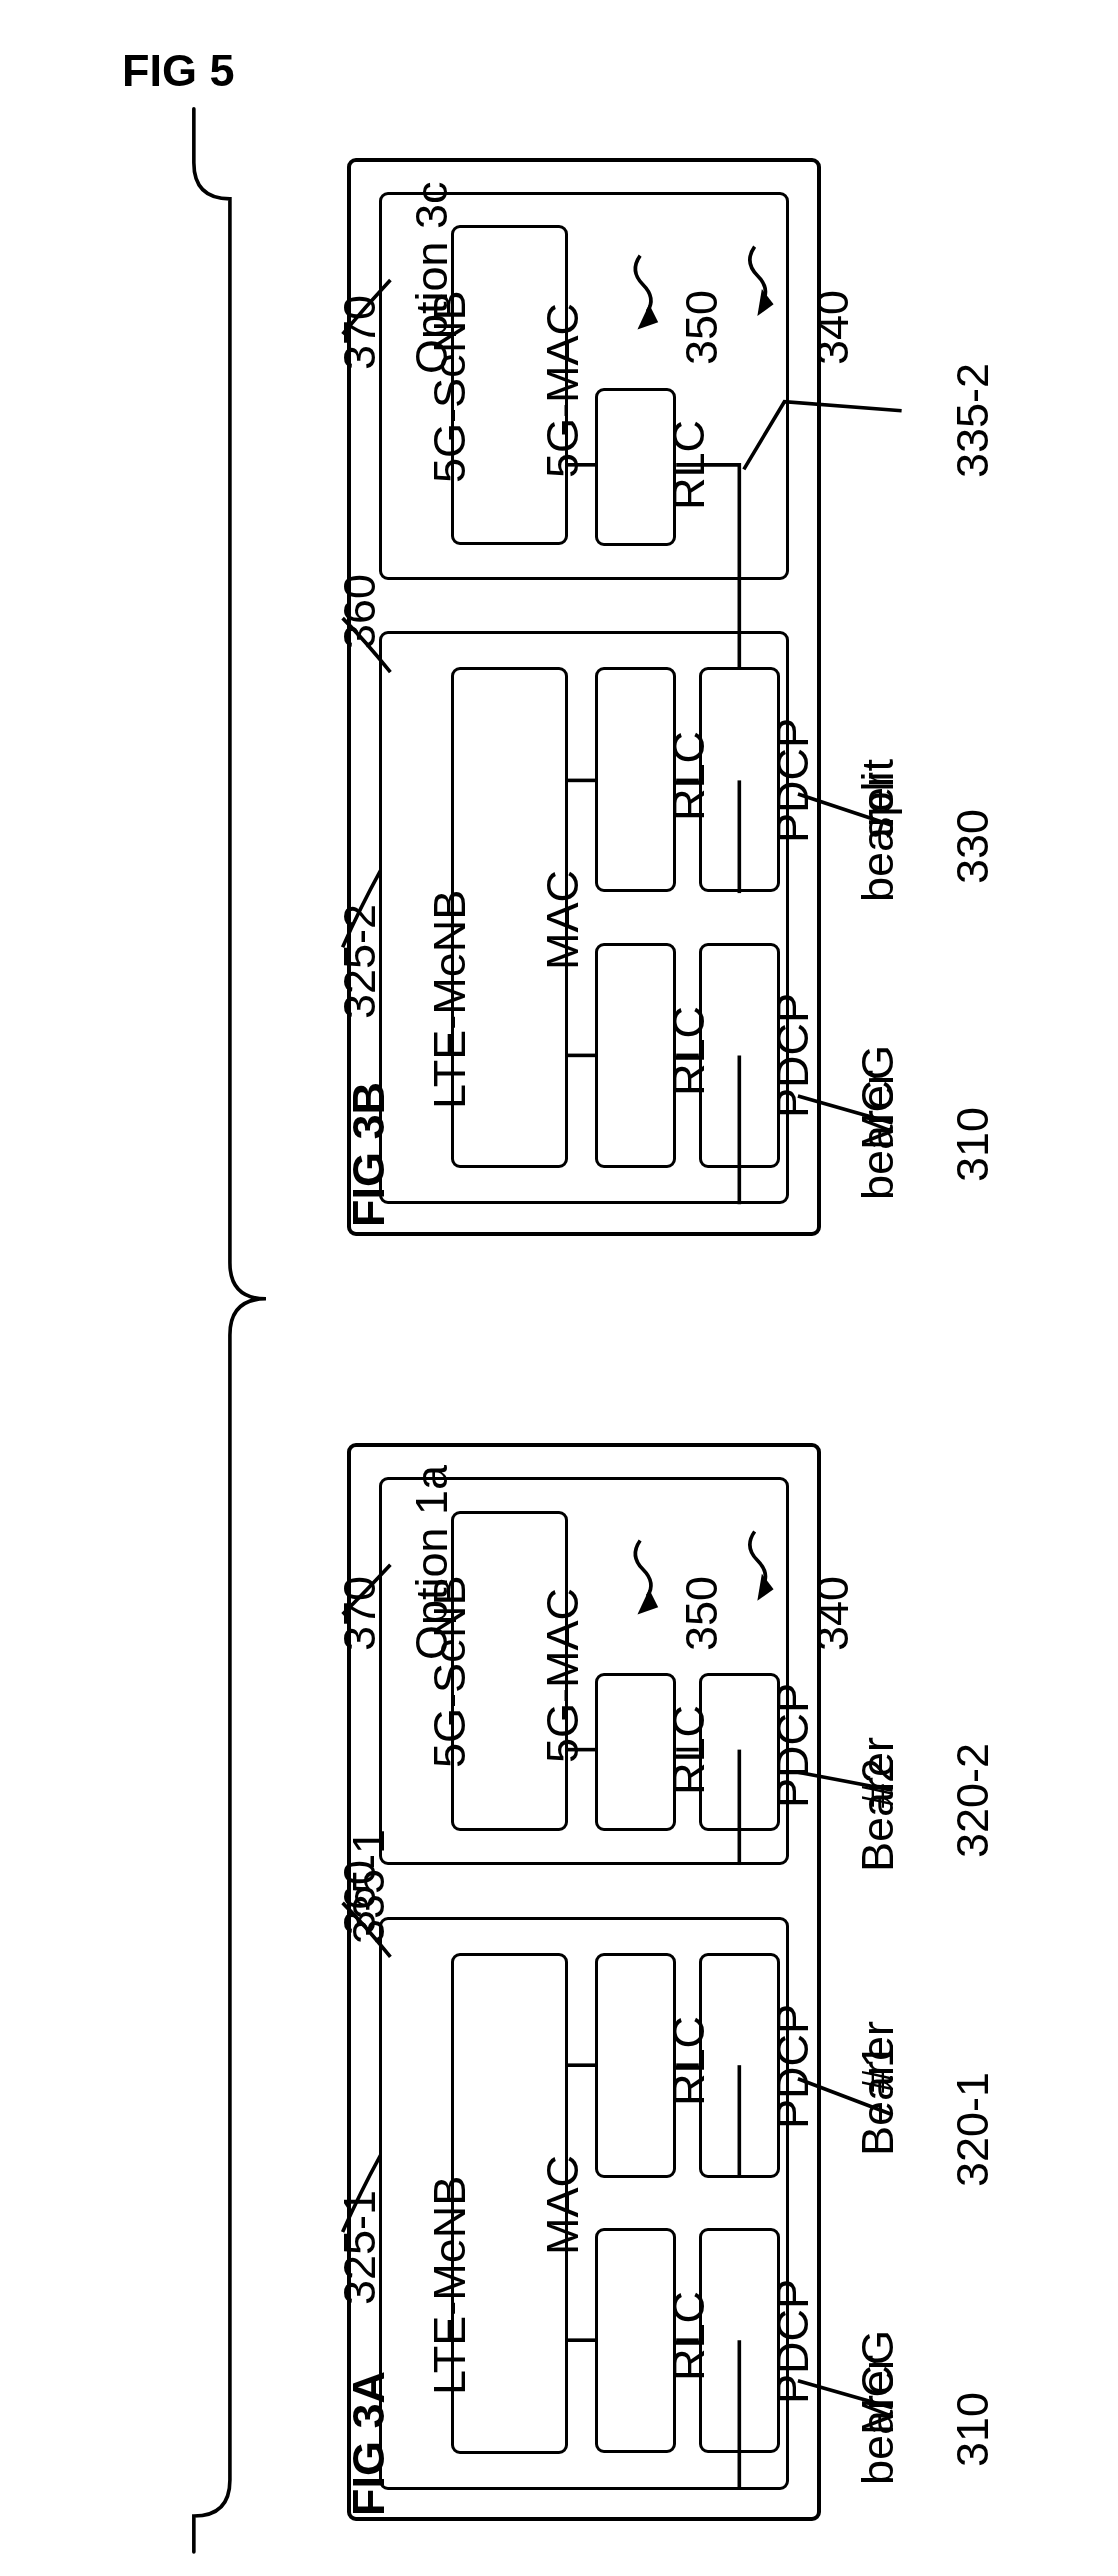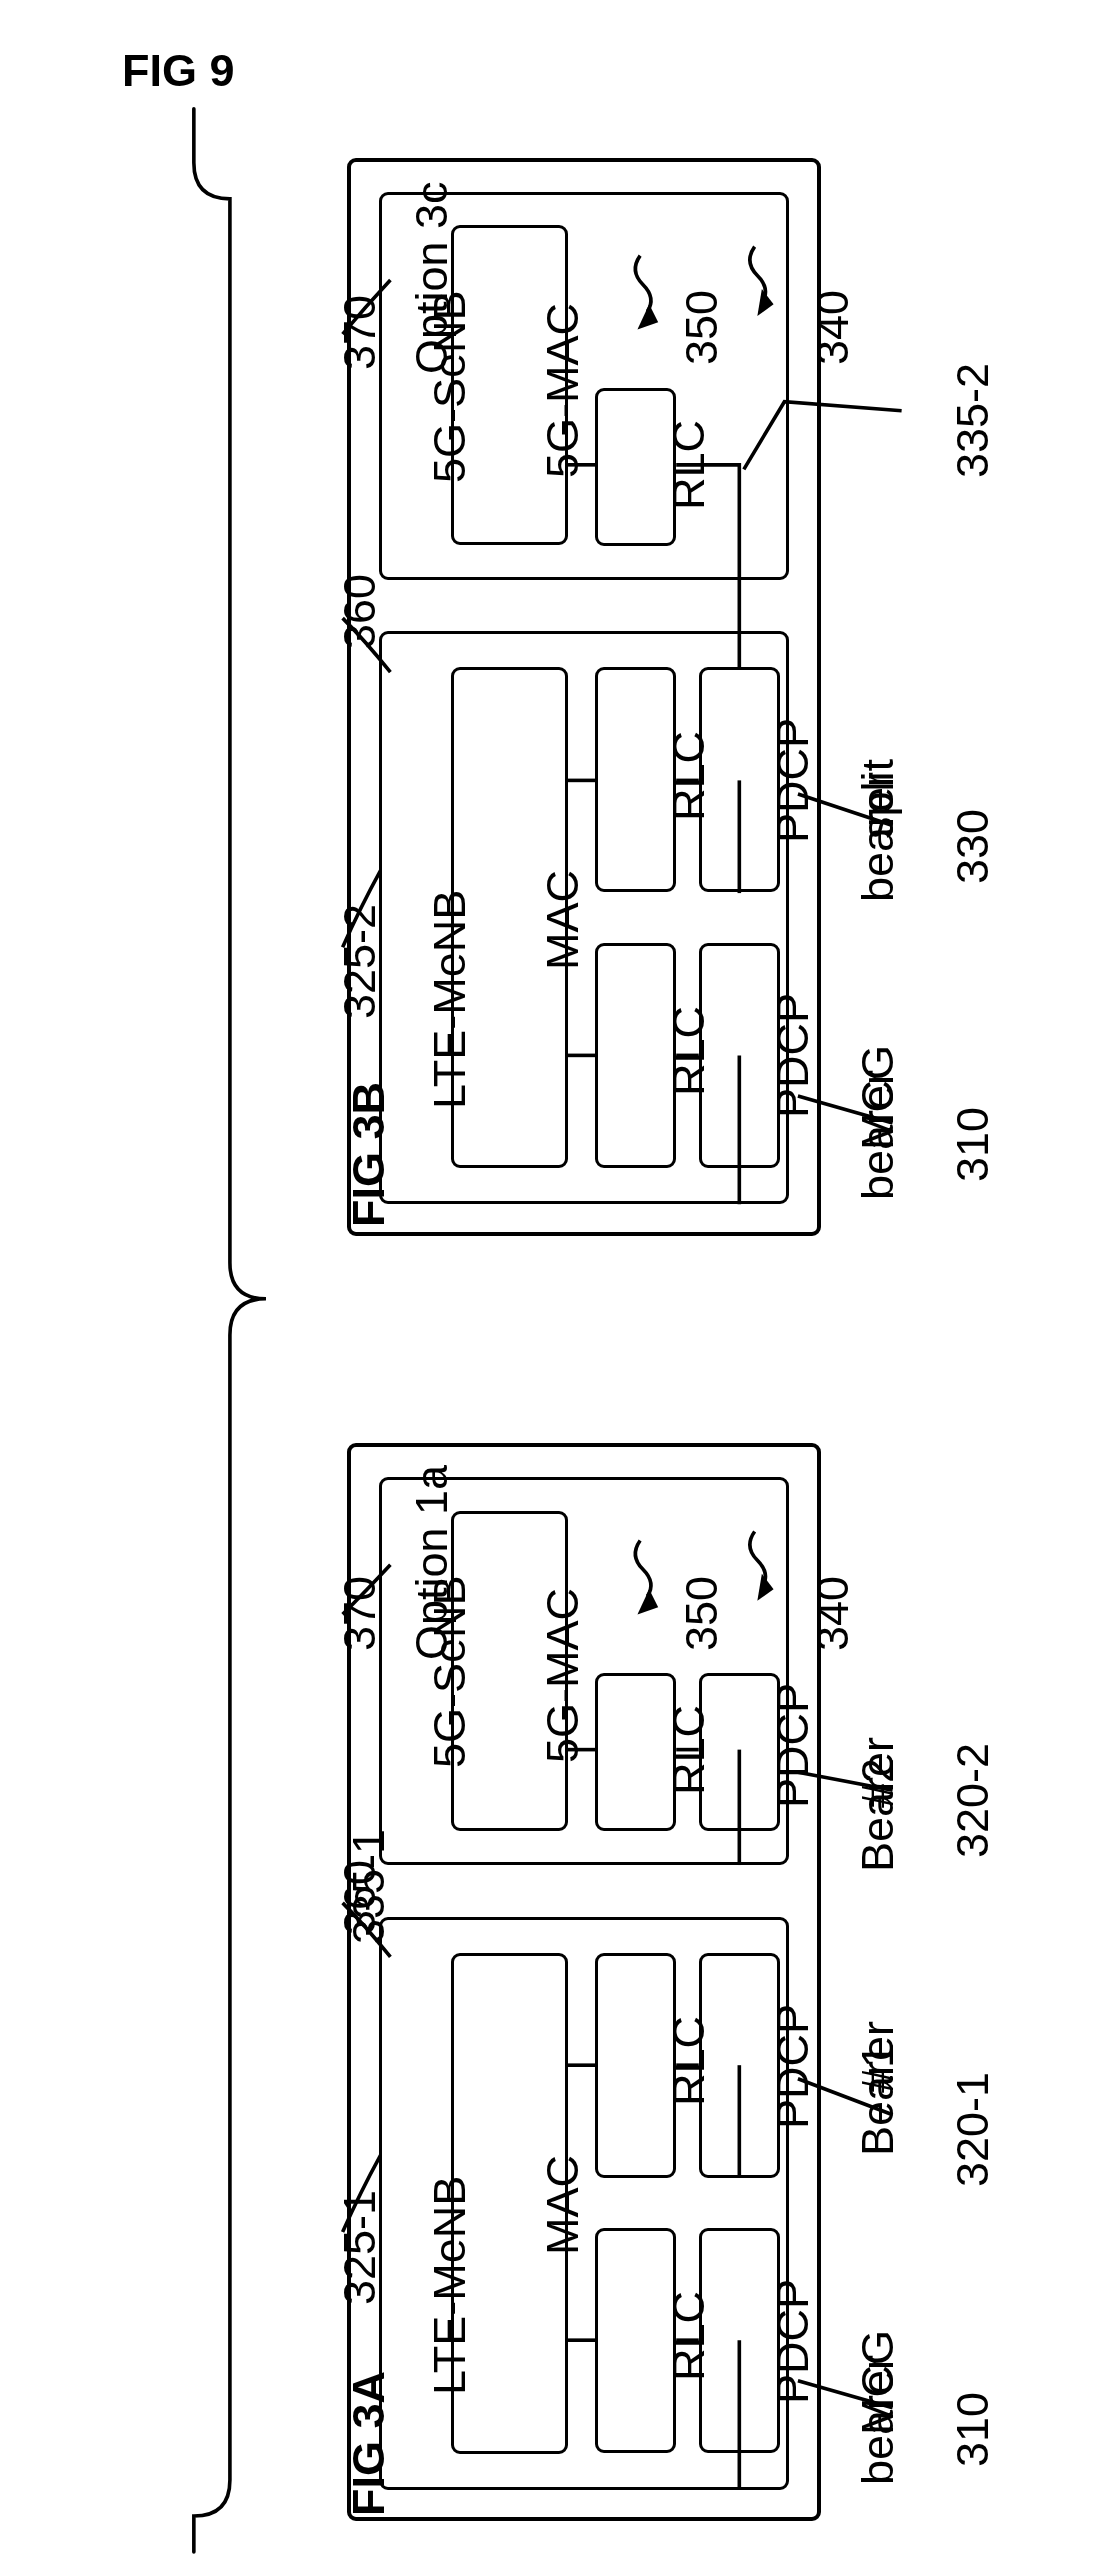--- a/index.html
+++ b/index.html
@@ -41,21 +41,21 @@
     .layer-box-text {
       position: absolute;
       transform: rotate(-90deg);
       transform-origin: left top;
       white-space: nowrap;
     }
   </style>
 </head>
 <body>
 
-<div class="label" style="left:122px; top:45px; font-weight:bold;">FIG 9</div>
+<div class="label" style="left:122px; top:45px; font-weight:bold;">FIG 5</div>
 
 <div class="label rot" style="left:343px; top:2516px; font-weight:bold;">FIG 3A</div>
 
 <div class="box-stroke" style="left:347px; top:1443px; width:474px; height:1078px; border-width:4.5px;"></div>
 
 <div class="box-stroke" style="left:379px; top:1917px; width:410px; height:573px;"></div>
 
 <div class="layer-box-text" style="left:424px; top:2395px;">LTE-MeNB</div>
 
 <div class="box-stroke" style="left:451px; top:1953px; width:117px; height:501px;"></div>

